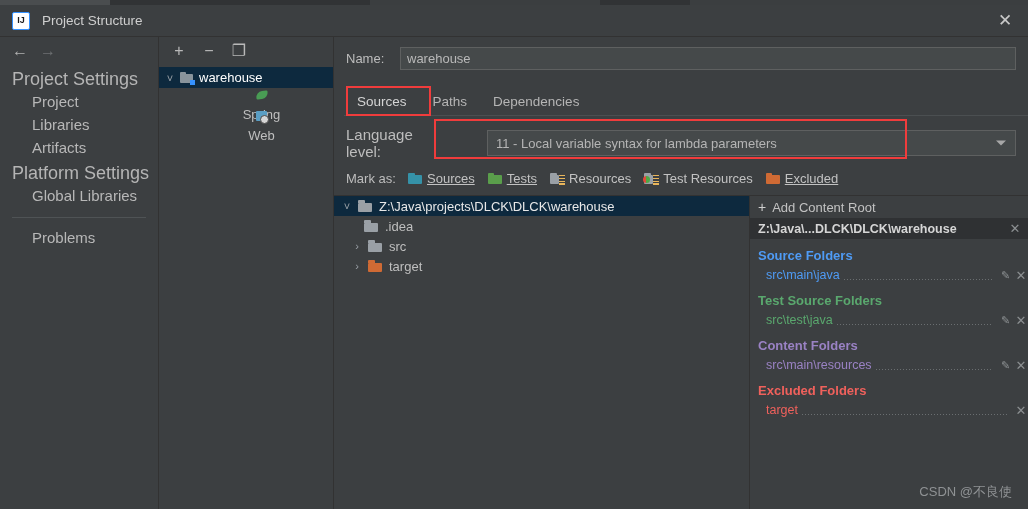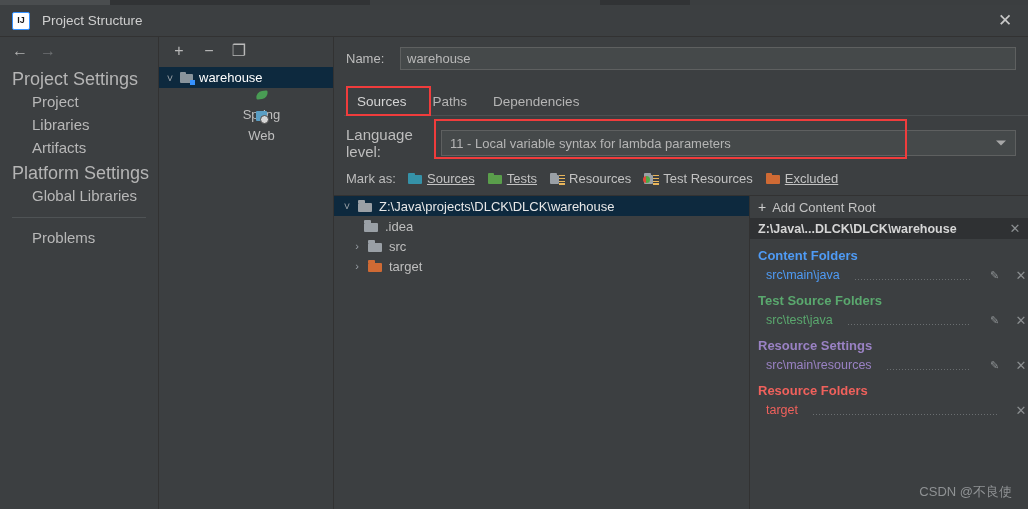--- a/index.html
+++ b/index.html
@@ -191,20 +191,21 @@
   #ll-label { width: 95px; font-size:15px; color:#bdbdbd; }
   #ll-combo {
     flex:1; height: 26px;
     background:#45494a;
     border:1px solid #5e6060;
     display:flex; align-items:center;
     padding: 0 8px;
     box-sizing:border-box;
     font-size:13px; color:#b5b5b5;
     position:relative;
+    margin-left:46px;
   }
   #ll-arrow {
     position:absolute; right:9px; top:50%; transform:translateY(-50%);
     width:0;height:0;border-left:5px solid transparent;border-right:5px solid transparent;
     border-top:5px solid #a7a7a7;
   }
   #ll-highlight {
     position:absolute; left: 100px; top: 3px;
     width: 473px; height: 40px;
     border: 2px solid #f03c3c;
@@ -249,21 +250,21 @@
   #add-root .plus { color:#cfcfcf; font-size:14px; line-height:1;}
   #root-header {
     height:21px; display:flex; align-items:center;
     background:#2f3133; padding:0 6px 0 8px; flex:none;gap:48px;
   }
   #root-header .txt { flex:1; font-size:12.5px; font-weight:bold; color:#d6d6d6; }
   .xmark { color:#8b8f91; font-size:13px; line-height:1; width:14px; text-align:center; }
 
   .grp { padding: 9px 0 0 8px; }
   .grp-title { font-size:13px; font-weight:bold; margin-bottom:3px; }
-  .grp-item { display:flex; align-items:center; gap:13px; padding-left:8px; height:18px; }
+  .grp-item { display:flex; align-items:center; gap:2px; padding-left:8px; height:18px; }
   .grp-item .path { font-size:12.5px; }
   .grp-item .dots {
     flex:1; height:1px; margin: 8px 4px 0 2px;
     background-image: linear-gradient(to right,#6a6e70 0 1px, transparent 1px 3px);
     background-size: 3px 1px; background-repeat: repeat-x;
   }
   .pencil { width:13px; color:#8b8f91; font-size:11px; text-align:center;}
 
   #watermark {
     position:absolute; right: 16px; bottom: 8px;
@@ -434,51 +435,51 @@
             <span class="plus">+</span>
             <span>Add Content Root</span>
           </div>
 
           <div id="root-header">
             <span class="txt">Z:\Java\...DLCK\DLCK\warehouse</span>
             <span class="xmark">✕</span>
           </div>
 
           <div class="grp">
-            <div class="grp-title" style="color:#4f9bf5">Content Folders</div>
+            <div class="grp-title" style="color:#4f9bf5">Source Folders</div>
             <div class="grp-item">
               <span class="path" style="color:#4f9bf5">src\main\java</span>
               <span class="dots"></span>
               <span class="pencil">✎</span>
               <span class="xmark">✕</span>
             </div>
           </div>
 
           <div class="grp">
             <div class="grp-title" style="color:#5aa86e">Test Source Folders</div>
             <div class="grp-item">
               <span class="path" style="color:#5aa86e">src\test\java</span>
               <span class="dots"></span>
               <span class="pencil">✎</span>
               <span class="xmark">✕</span>
             </div>
           </div>
 
           <div class="grp">
-            <div class="grp-title" style="color:#9a82c4">Resource Settings</div>
+            <div class="grp-title" style="color:#9a82c4">Content Folders</div>
             <div class="grp-item">
               <span class="path" style="color:#9a82c4">src\main\resources</span>
               <span class="dots"></span>
               <span class="pencil">✎</span>
               <span class="xmark">✕</span>
             </div>
           </div>
 
           <div class="grp">
-            <div class="grp-title" style="color:#f0615c">Resource Folders</div>
+            <div class="grp-title" style="color:#f0615c">Excluded Folders</div>
             <div class="grp-item">
               <span class="path" style="color:#f0615c">target</span>
               <span class="dots"></span>
               <span class="xmark">✕</span>
             </div>
           </div>
         </div>
 
       </div>
 

